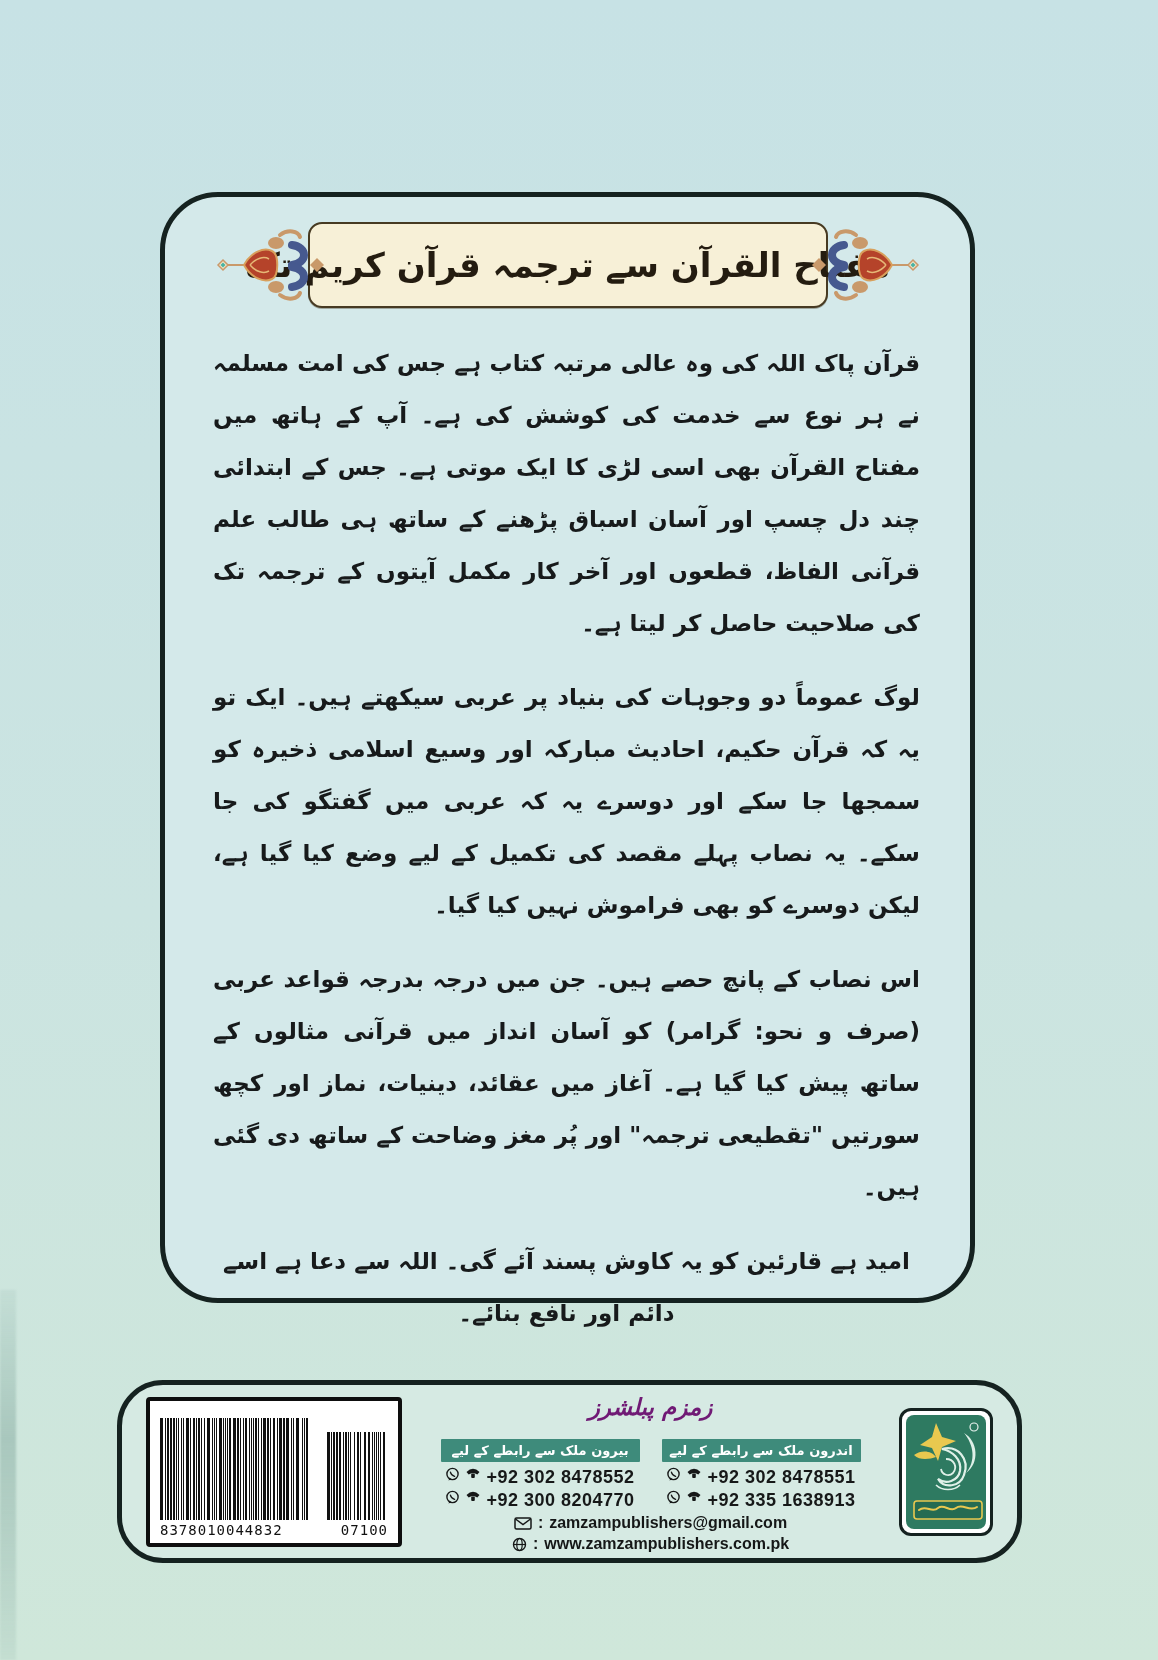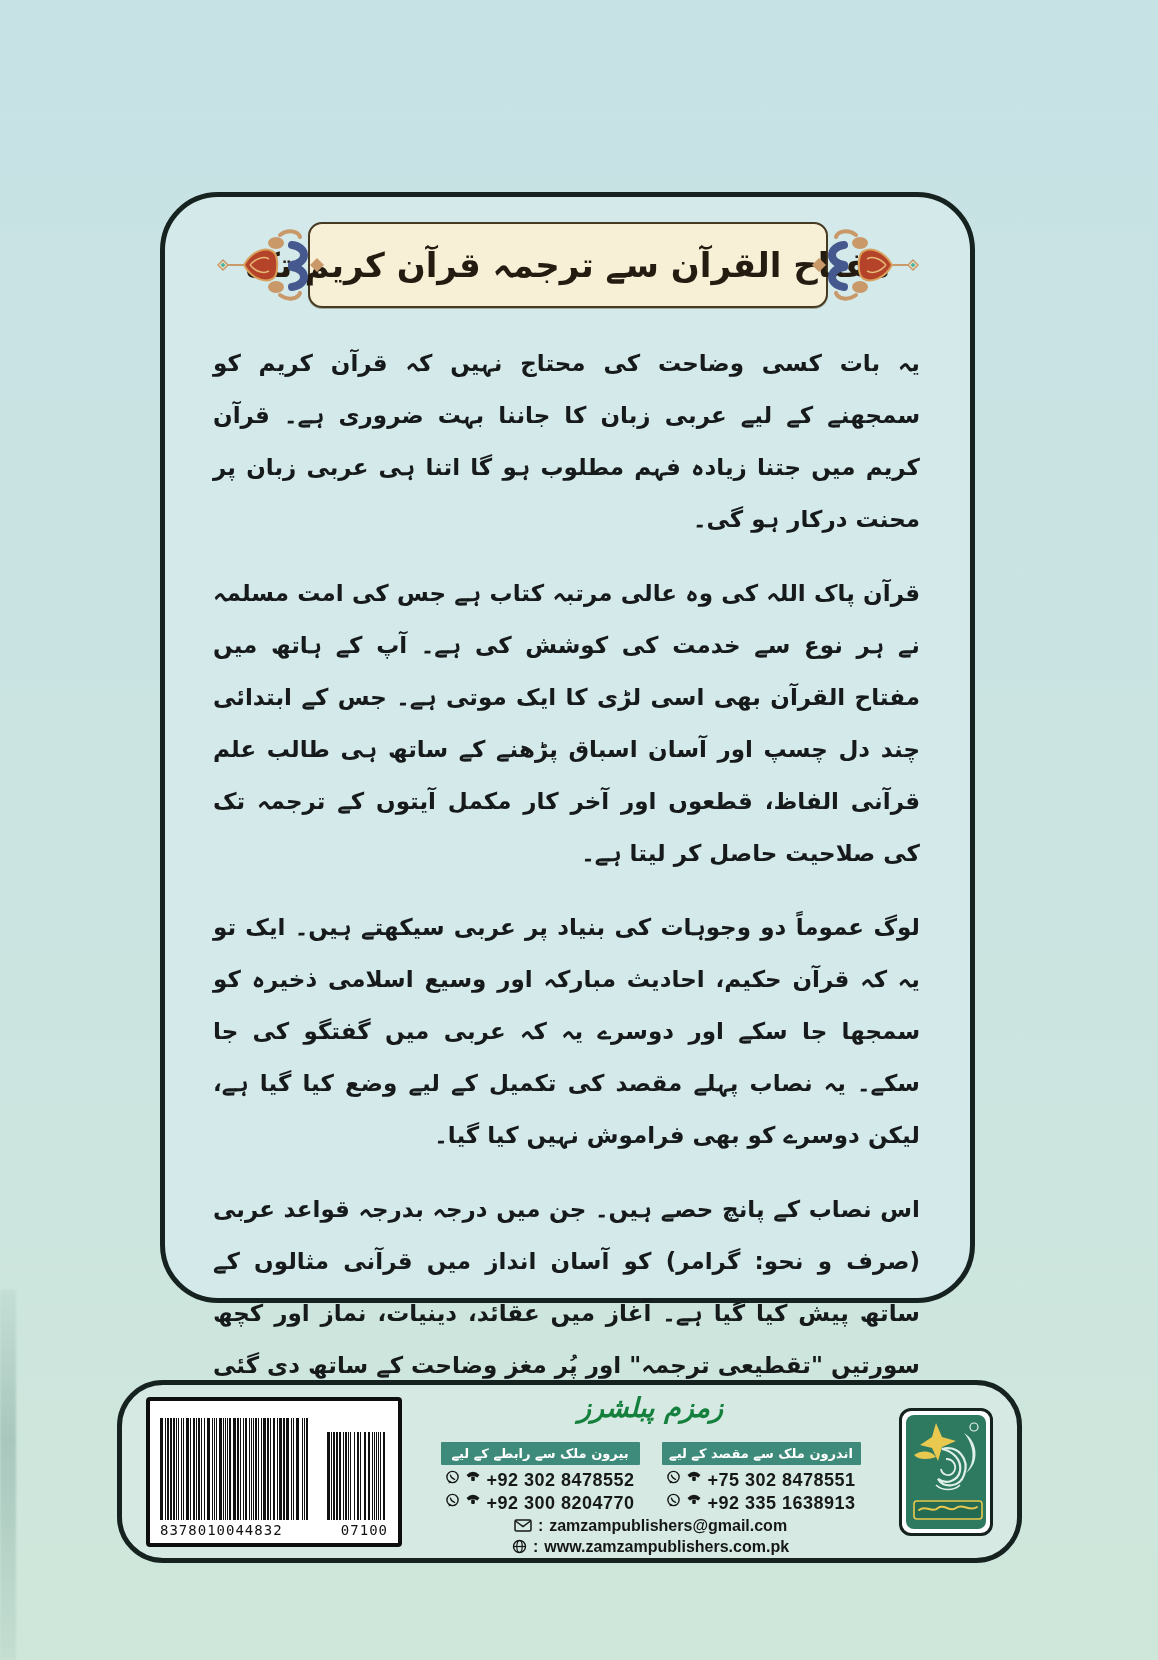--- a/index.html
+++ b/index.html
@@ -45,21 +45,21 @@
     justify-content:flex-end;padding:9px 10px 5px;
   }
   .bars-row{display:flex;align-items:stretch;height:102px;}
   .bars-main{width:152px;display:flex;}
   .bars-gap{width:16px;}
   .bars-addon{width:62px;display:flex;margin-top:14px;}
   .bar{background:#111;}
   .digits-row{display:flex;justify-content:space-between;margin-top:2px;
     font-family:"DejaVu Sans Mono",monospace;font-size:14px;letter-spacing:1px;color:#111;}
   .center-col{flex:1 1 auto;display:flex;flex-direction:column;align-items:center;padding-top:4px;}
-  .pub-name{font-size:27px;font-weight:bold;font-style:italic;color:#15803d;direction:rtl;margin-bottom:19px;}
+  .pub-name{font-size:23px;font-weight:bold;font-style:italic;color:#701a75;direction:rtl;margin-bottom:19px;}
   .contact-grid{display:grid;grid-template-columns:1fr 1fr;column-gap:22px;width:100%;max-width:420px;}
   .contact-header{
     background:#3e8b7b;color:#ffffff;text-align:center;font-size:13px;font-weight:bold;
     padding:4px 2px;direction:rtl;border-radius:1px;
   }
   .phone-col{display:flex;flex-direction:column;align-items:center;margin-top:5px;gap:2px;}
   .phone-row{display:flex;gap:5px;direction:ltr;
     font-family:"Liberation Sans",sans-serif;font-size:18px;font-weight:bold;color:#161818;letter-spacing:.5px;}
   .net-row{display:flex;align-items:center;gap:6px;margin-top:3px;
     font-family:"Liberation Sans",sans-serif;font-size:16px;font-weight:bold;color:#151717;}
@@ -105,21 +105,20 @@
       <ellipse cx="62" cy="64" rx="8" ry="6" fill="#c9996a"></ellipse>
       <path d="M66,12 C74,6 84,8 86,14" fill="none" stroke="#c9996a" stroke-width="4" stroke-linecap="round"></path>
       <path d="M66,72 C74,78 84,76 86,70" fill="none" stroke="#c9996a" stroke-width="4" stroke-linecap="round"></path>
       <path d="M78,22 C94,24 94,40 78,42" fill="none" stroke="#46598f" stroke-width="8" stroke-linecap="round"></path>
       <path d="M78,44 C94,46 94,62 78,64" fill="none" stroke="#46598f" stroke-width="8" stroke-linecap="round"></path>
       <polygon points="96,42 103,35 110,42 103,49" fill="#c9996a"></polygon>
     </svg>
   </div>
 
   <div class="content">
-    <p>یہ بات کسی وضاحت کی محتاج نہیں کہ قرآن کریم کو سمجھنے کے لیے عربی زبان کا جاننا بہت ضروری ہے۔ قرآن کریم میں جتنا زیادہ فہم مطلوب ہو گا اتنا ہی عربی زبان پر محنت درکار ہو گی۔</p>
     <p>قرآن پاک اللہ کی وہ عالی مرتبہ کتاب ہے جس کی امت مسلمہ نے ہر نوع سے خدمت کی کوشش کی ہے۔ آپ کے ہاتھ میں مفتاح القرآن بھی اسی لڑی کا ایک موتی ہے۔ جس کے ابتدائی چند دل چسپ اور آسان اسباق پڑھنے کے ساتھ ہی طالب علم قرآنی الفاظ، قطعوں اور آخر کار مکمل آیتوں کے ترجمہ تک کی صلاحیت حاصل کر لیتا ہے۔</p>
     <p>لوگ عموماً دو وجوہات کی بنیاد پر عربی سیکھتے ہیں۔ ایک تو یہ کہ قرآن حکیم، احادیث مبارکہ اور وسیع اسلامی ذخیرہ کو سمجھا جا سکے اور دوسرے یہ کہ عربی میں گفتگو کی جا سکے۔ یہ نصاب پہلے مقصد کی تکمیل کے لیے وضع کیا گیا ہے، لیکن دوسرے کو بھی فراموش نہیں کیا گیا۔</p>
     <p>اس نصاب کے پانچ حصے ہیں۔ جن میں درجہ بدرجہ قواعد عربی (صرف و نحو: گرامر) کو آسان انداز میں قرآنی مثالوں کے ساتھ پیش کیا گیا ہے۔ آغاز میں عقائد، دینیات، نماز اور کچھ سورتیں "تقطیعی ترجمہ" اور پُر مغز وضاحت کے ساتھ دی گئی ہیں۔</p>
     <p class="closing">امید ہے قارئین کو یہ کاوش پسند آئے گی۔ اللہ سے دعا ہے اسے دائم اور نافع بنائے۔</p>
   </div>
 </div>
 
 <div class="publisher-panel">
 
   <div class="barcode-box">
@@ -203,21 +202,21 @@
     <div class="digits-row">
       <span>8378010044832</span>
       <span>07100</span>
     </div>
   </div>
 
   <div class="center-col">
     <div class="pub-name" dir="rtl">زمزم پبلشرز</div>
     <div class="contact-grid">
       <div class="contact-header">بیرون ملک سے رابطے کے لیے</div>
-      <div class="contact-header">اندرون ملک سے مقصد کے لیے</div>
+      <div class="contact-header">اندرون ملک سے رابطے کے لیے</div>
     </div>
     <div class="contact-grid">
       <div class="phone-col">
         <div class="phone-row">
           <svg class="icon" width="15" height="15" viewBox="0 0 15 15">
               <circle cx="7.5" cy="7" r="5.6" fill="none" stroke="#161818" stroke-width="1.4"></circle>
               <path d="M3.5 13.5 L4.6 10.6 L6.4 12.2 Z" fill="#161818"></path>
               <path d="M5.4 5.2 C5.9 7.2 7.6 8.8 9.6 9.3" fill="none" stroke="#161818" stroke-width="1.3" stroke-linecap="round"></path>
             </svg>
           <svg class="icon" width="16" height="12" viewBox="0 0 16 12">
@@ -243,21 +242,21 @@
         <div class="phone-row">
           <svg class="icon" width="15" height="15" viewBox="0 0 15 15">
               <circle cx="7.5" cy="7" r="5.6" fill="none" stroke="#161818" stroke-width="1.4"></circle>
               <path d="M3.5 13.5 L4.6 10.6 L6.4 12.2 Z" fill="#161818"></path>
               <path d="M5.4 5.2 C5.9 7.2 7.6 8.8 9.6 9.3" fill="none" stroke="#161818" stroke-width="1.3" stroke-linecap="round"></path>
             </svg>
           <svg class="icon" width="16" height="12" viewBox="0 0 16 12">
               <path d="M1.5 5 Q8 -1.5 14.5 5 L12.3 7.6 Q8 4.6 3.7 7.6 Z" fill="#161818"></path>
               <rect x="6.2" y="6.5" width="3.6" height="4.5" rx="1" fill="#161818"></rect>
             </svg>
-          <span>+75 302 8478551</span>
+          <span>+92 302 8478551</span>
         </div>
         <div class="phone-row">
           <svg class="icon" width="15" height="15" viewBox="0 0 15 15">
               <circle cx="7.5" cy="7" r="5.6" fill="none" stroke="#161818" stroke-width="1.4"></circle>
               <path d="M3.5 13.5 L4.6 10.6 L6.4 12.2 Z" fill="#161818"></path>
               <path d="M5.4 5.2 C5.9 7.2 7.6 8.8 9.6 9.3" fill="none" stroke="#161818" stroke-width="1.3" stroke-linecap="round"></path>
             </svg>
           <svg class="icon" width="16" height="12" viewBox="0 0 16 12">
               <path d="M1.5 5 Q8 -1.5 14.5 5 L12.3 7.6 Q8 4.6 3.7 7.6 Z" fill="#161818"></path>
               <rect x="6.2" y="6.5" width="3.6" height="4.5" rx="1" fill="#161818"></rect>

